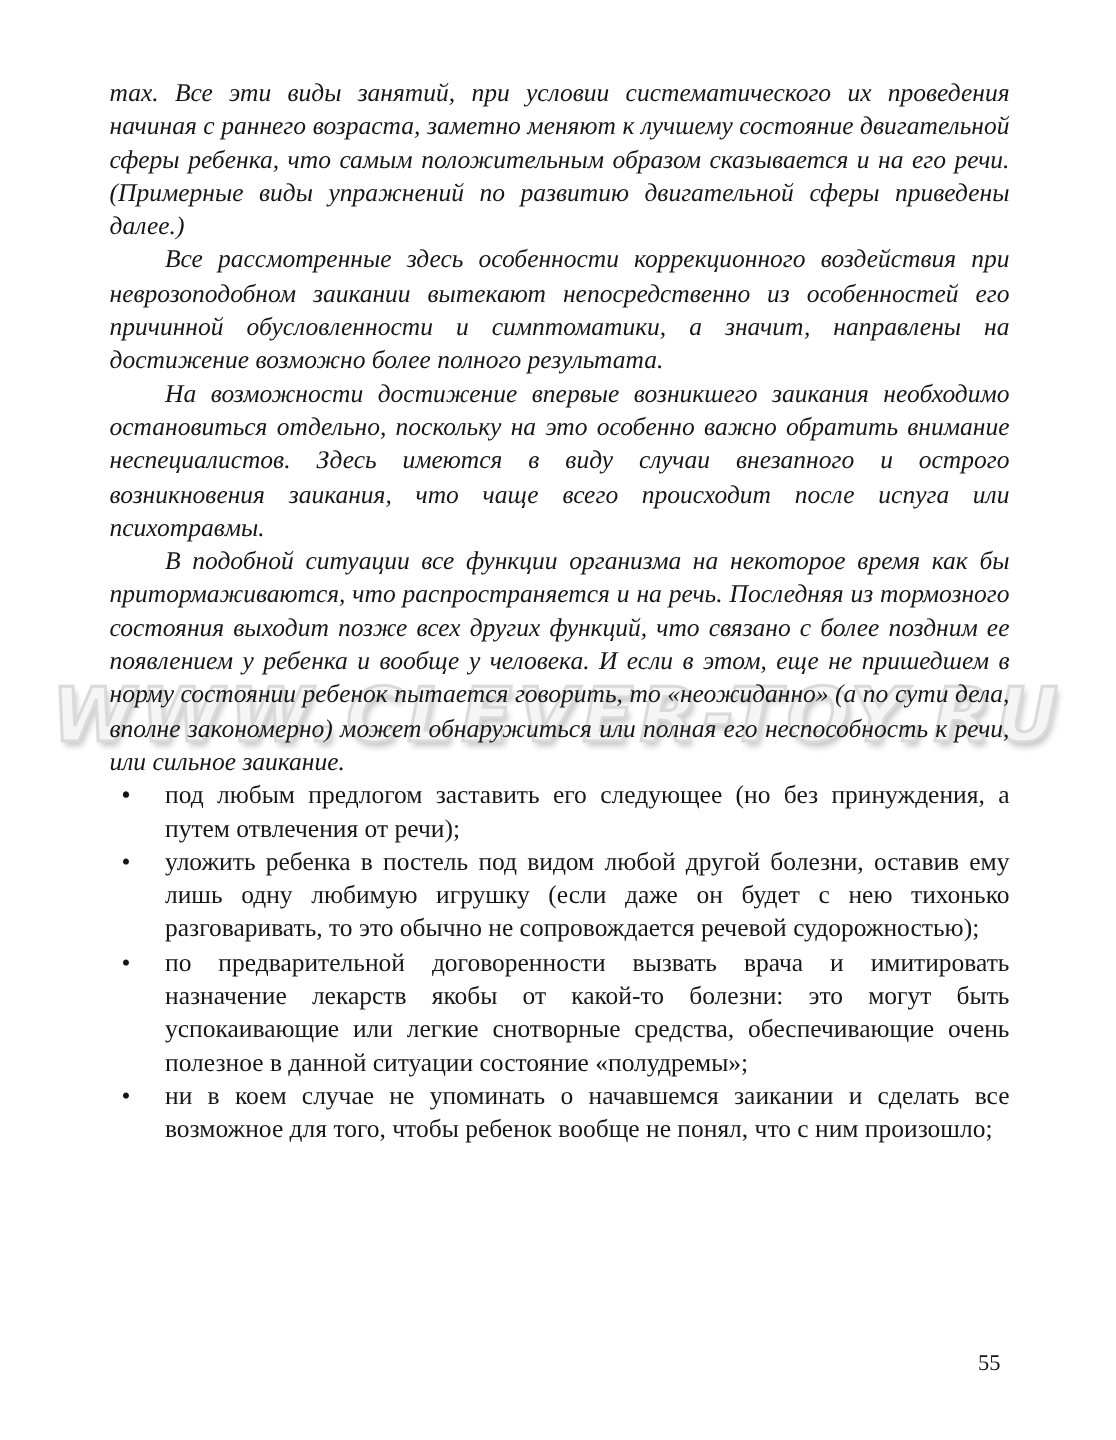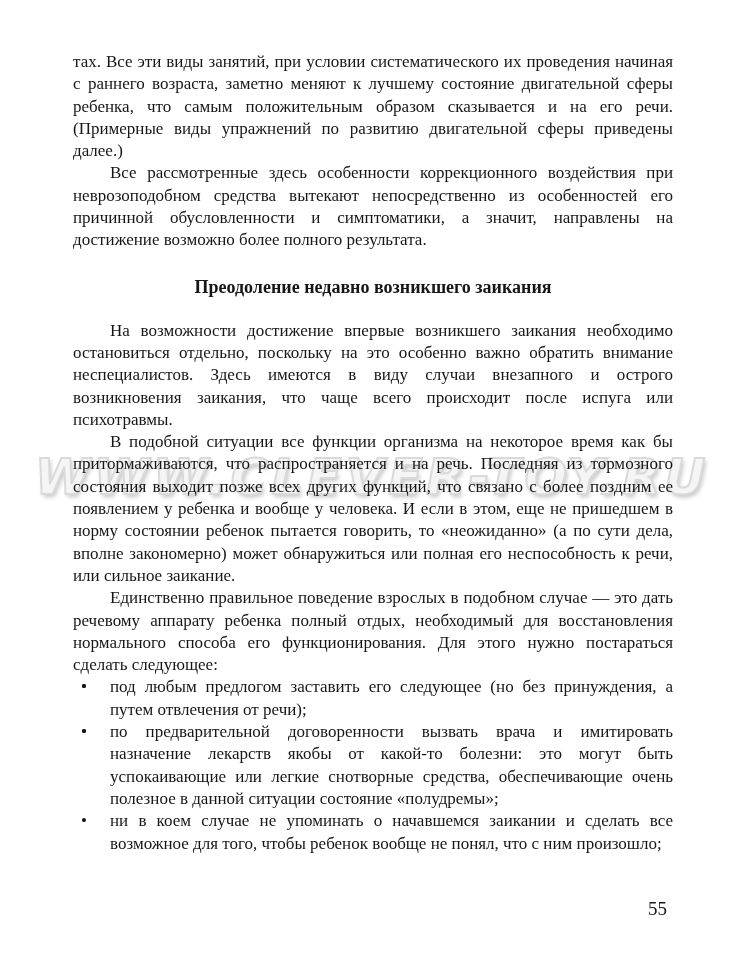--- a/index.html
+++ b/index.html
@@ -40,21 +40,21 @@
   }
   .content {
     position: relative;
     z-index: 1;
     padding: 51px 71px 0 73px;
     font-size: 17px;
     line-height: 22.3px;
     text-align: justify;
     hyphens: auto;
   }
-  p.para { text-indent: 37px; }
+  p.para { text-indent: 37px; font-style: italic; }
   p.para.no-indent { text-indent: 0; }
   h2.section-heading {
     font-size: 18px;
     line-height: 24px;
     font-weight: bold;
     text-align: center;
     text-indent: 0;
     margin: 23px 0 21px 0;
   }
   ul.bullet-list {
@@ -69,56 +69,55 @@
   }
   ul.bullet-list li .marker {
     position: absolute;
     left: 8px;
     top: 0;
   }
   .page-number {
     position: absolute;
     top: 899px;
     right: 77px;
-    font-size: 19px;
+    font-size: 15px;
     line-height: 20px;
     z-index: 1;
   }
 </style>
 </head>
 <body>
 
 <div class="page">
 
   <div class="watermark">www.clever-toy.ru</div>
 
   <div class="content">
 
     <p class="para no-indent">тах. Все эти виды занятий, при условии систематического их проведения начиная с раннего возраста, заметно меняют к лучшему состояние двигательной сферы ребенка, что самым положительным образом сказывается и на его речи. (Примерные виды упражнений по развитию двигательной сферы приведены далее.)</p>
 
-    <p class="para">Все рассмотренные здесь особенности коррекционного воздействия при неврозоподобном средства вытекают непосредственно из особенностей его причинной обусловленности и симптоматики, а значит, направлены на достижение возможно более полного результата.</p>
+    <p class="para">Все рассмотренные здесь особенности коррекционного воздействия при неврозоподобном заикании вытекают непосредственно из особенностей его причинной обусловленности и симптоматики, а значит, направлены на достижение возможно более полного результата.</p>
 
-    <h2 class="section-heading">Преодоление недавно возникшего заикания</h2>
 
     <p class="para">На возможности достижение впервые возникшего заикания необходимо остановиться отдельно, поскольку на это особенно важно обратить внимание неспециалистов. Здесь имеются в виду случаи внезапного и острого возникновения заикания, что чаще всего происходит после испуга или психотравмы.</p>
 
     <p class="para">В подобной ситуации все функции организма на некоторое время как бы притормаживаются, что распространяется и на речь. Последняя из тормозного состояния выходит позже всех других функций, что связано с более поздним ее появлением у ребенка и вообще у человека. И если в этом, еще не пришедшем в норму состоянии ребенок пытается говорить, то «неожиданно» (а по сути дела, вполне закономерно) может обнаружиться или полная его неспособность к речи, или сильное заикание.</p>
 
-    <p class="para">Единственно правильное поведение взрослых в подобном случае — это дать речевому аппарату ребенка полный отдых, необходимый для восстановления нормального способа его функционирования. Для этого нужно постараться сделать следующее:</p>
 
     <ul class="bullet-list">
       <li>
         <span class="marker">•</span>
       </li>
       <li>
         <span class="marker">•</span>
         <span>под любым предлогом заставить его следующее (но без принуждения, а путем отвлечения от речи);</span>
       </li>
       <li>
         <span class="marker">•</span>
+        <span>уложить ребенка в постель под видом любой другой болезни, оставив ему лишь одну любимую игрушку (если даже он будет с нею тихонько разговаривать, то это обычно не сопровождается речевой судорожностью);</span>
       </li>
       <li>
         <span class="marker">•</span>
         <span>по предварительной договоренности вызвать врача и имитировать назначение лекарств якобы от какой-то болезни: это могут быть успокаивающие или легкие снотворные средства, обеспечивающие очень полезное в данной ситуации состояние «полудремы»;</span>
       </li>
       <li>
         <span class="marker">•</span>
         <span>ни в коем случае не упоминать о начавшемся заикании и сделать все возможное для того, чтобы ребенок вообще не понял, что с ним произошло;</span>
       </li>
     </ul>

